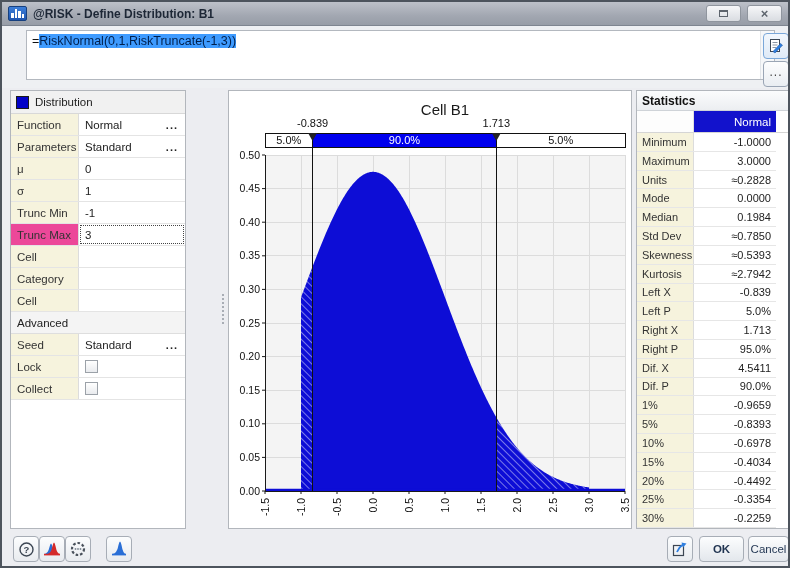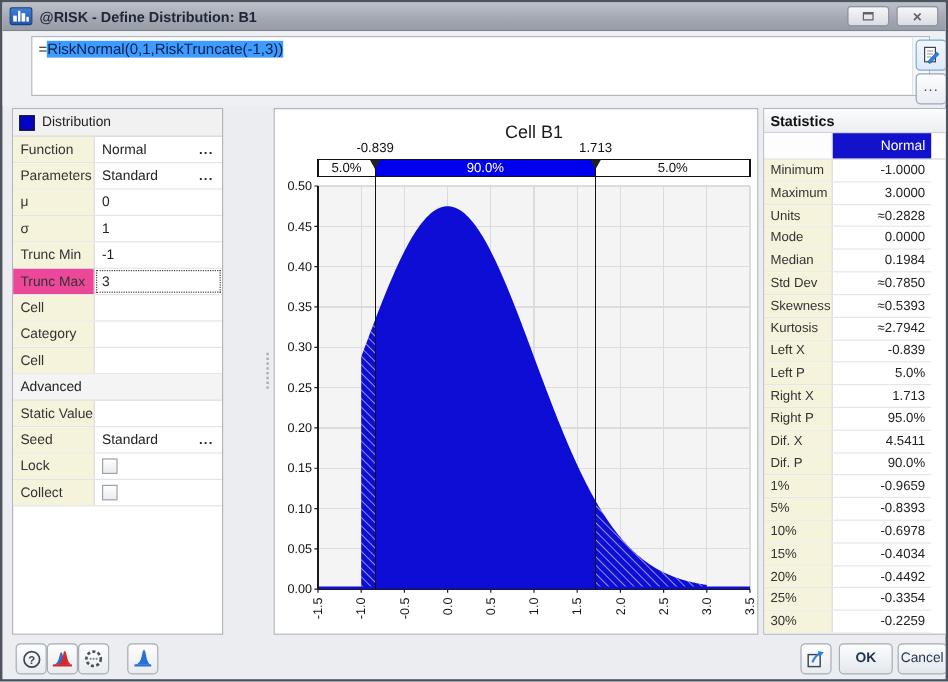--- a/index.html
+++ b/index.html
@@ -171,24 +171,20 @@
         </div>
         <div class="p-row">
           <span class="lbl">Category</span>
           <span class="val"></span>
         </div>
         <div class="p-row">
           <span class="lbl">Cell</span>
           <span class="val"></span>
         </div>
         <div class="p-section">Advanced</div>
-        <div class="p-row">
-          <span class="lbl">Static Value</span>
-          <span class="val"></span>
-        </div>
         <div class="p-row">
           <span class="lbl">Seed</span>
           <span class="val">Standard<span class="ell">...</span></span>
         </div>
         <div class="p-row">
           <span class="lbl">Lock</span>
           <span class="val">
             <span class="cbx"></span>
           </span>
         </div>

